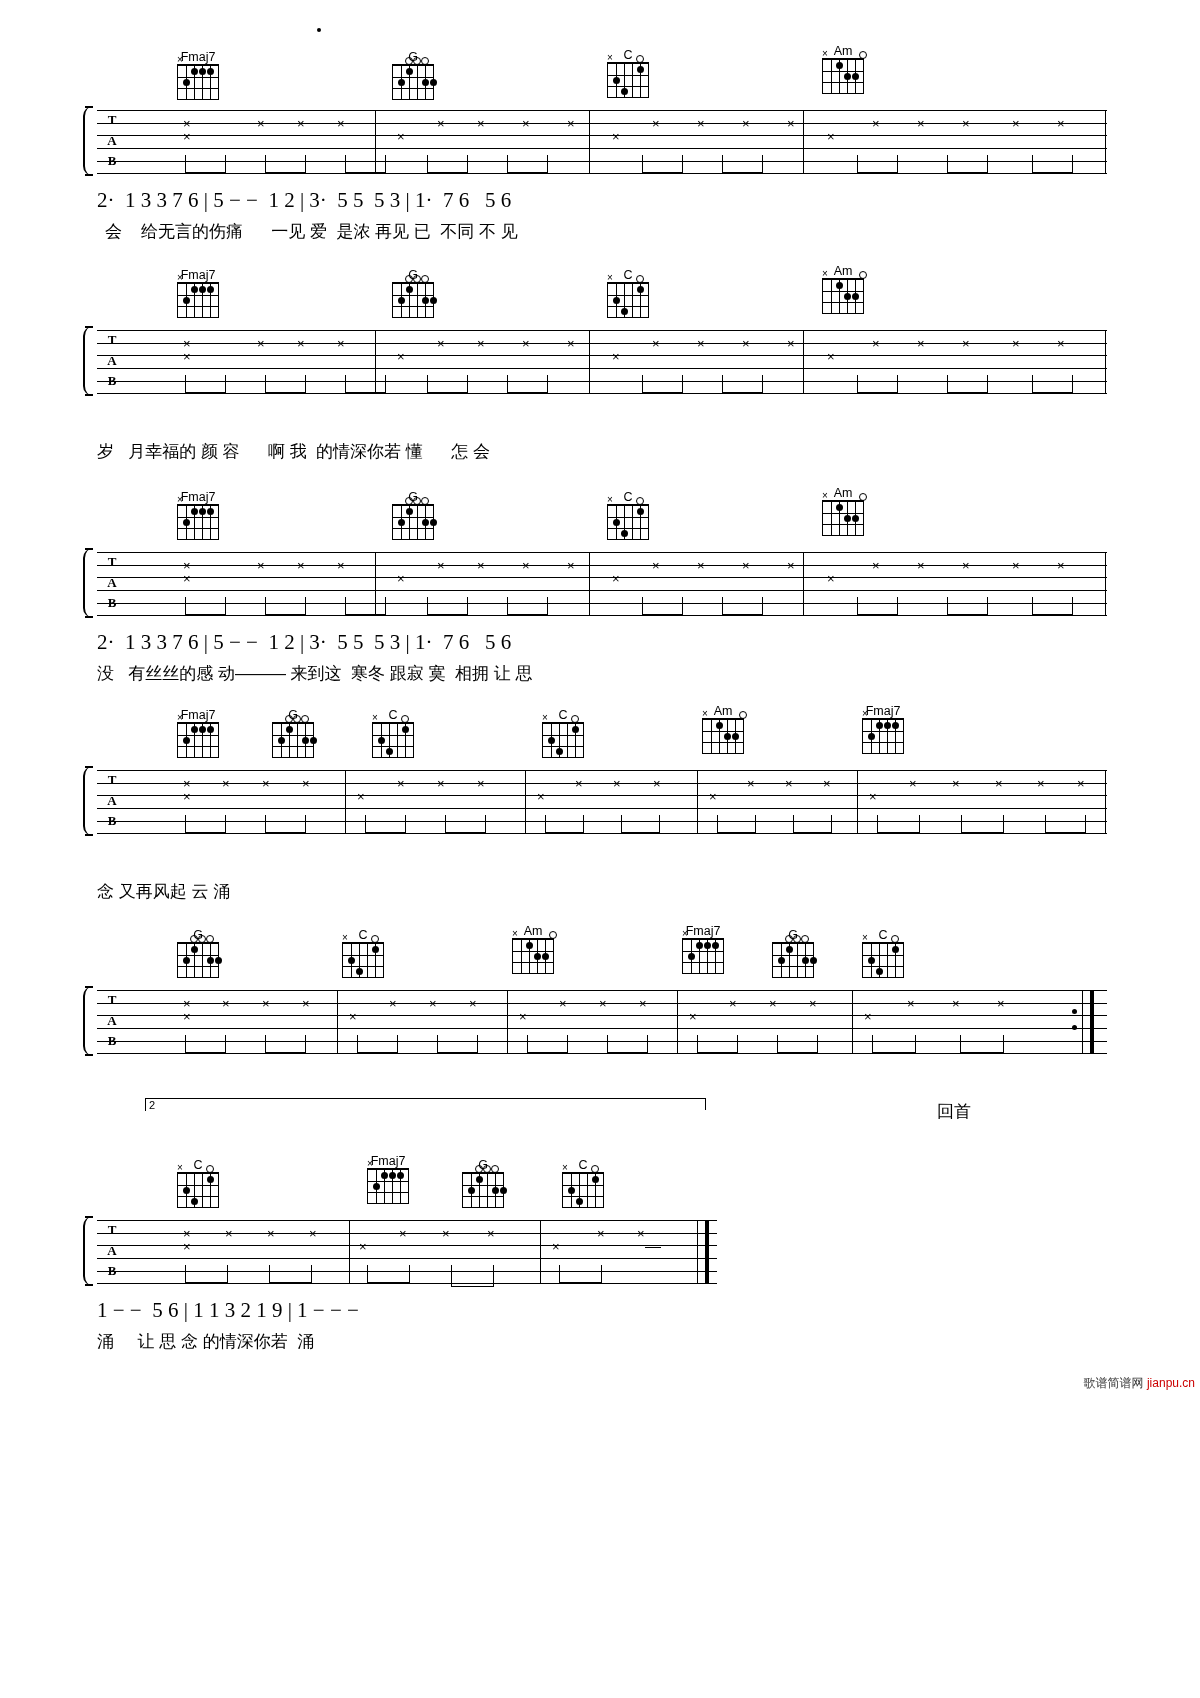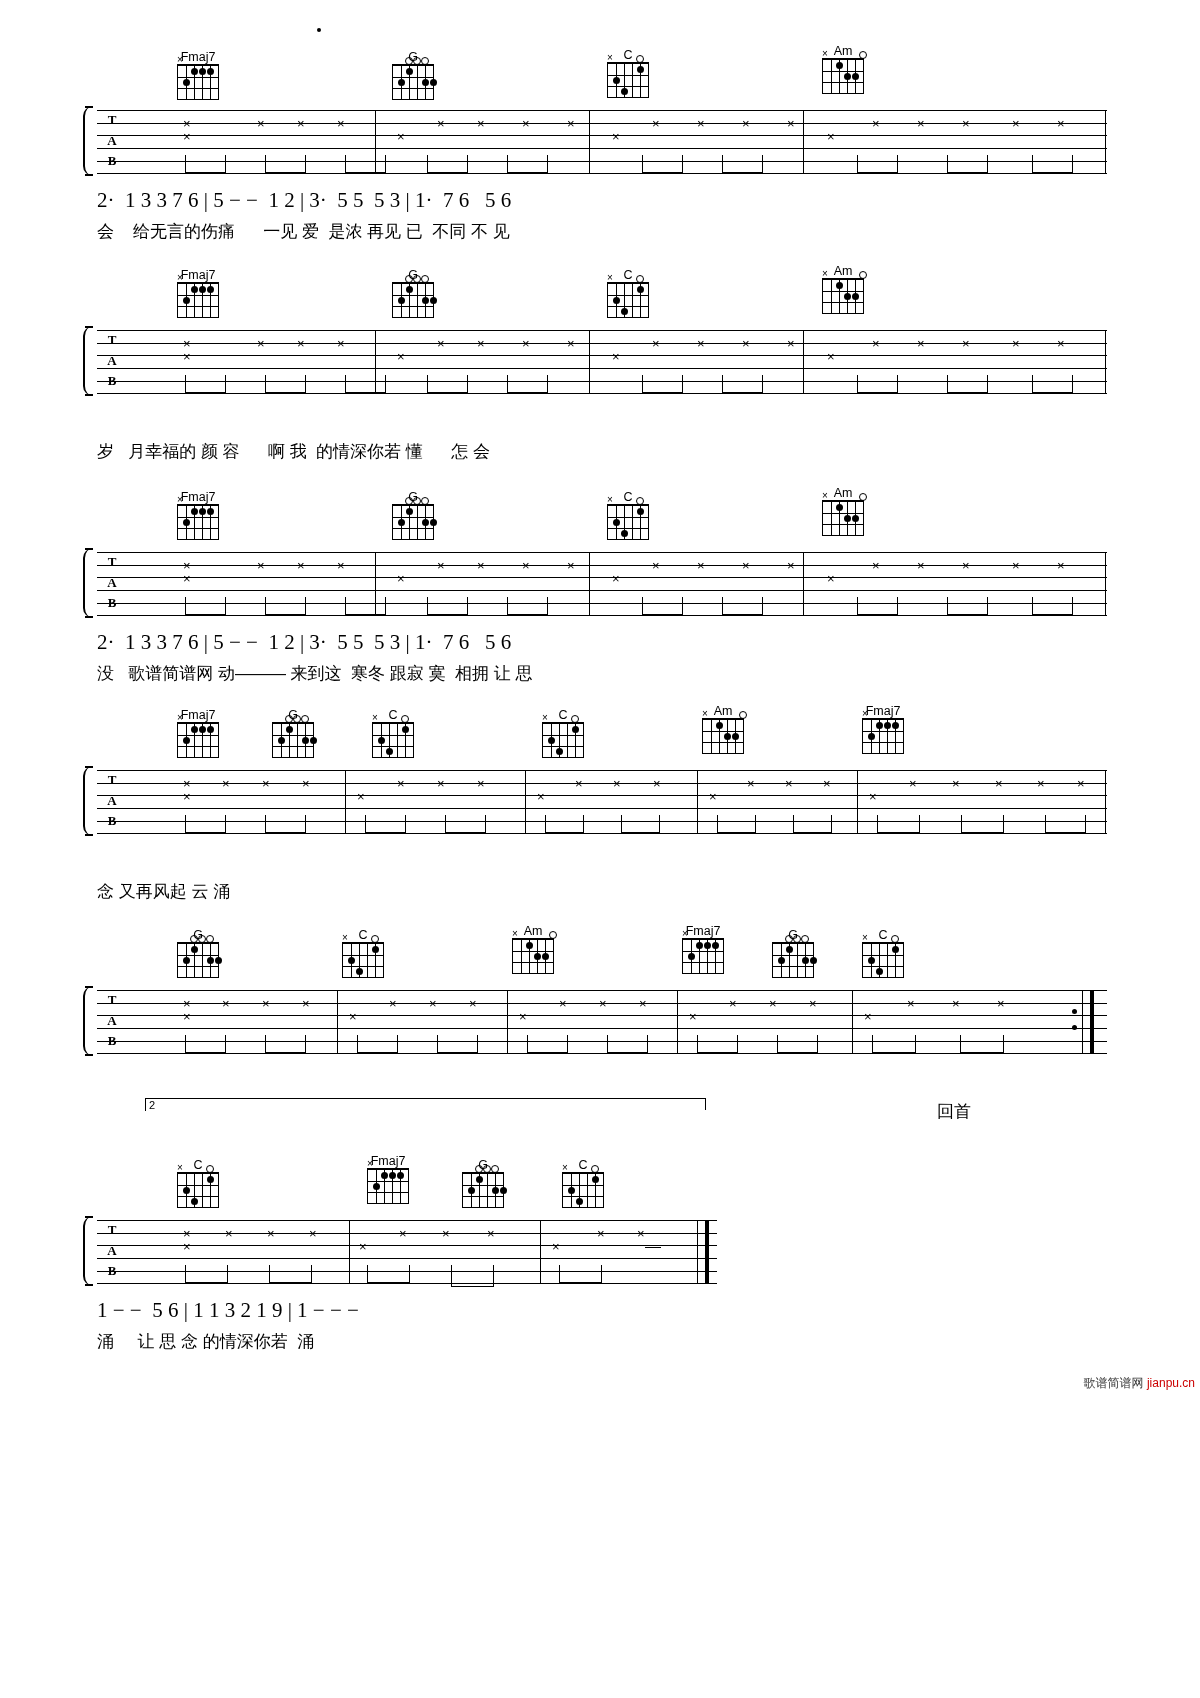--- a/index.html
+++ b/index.html
@@ -198,21 +198,21 @@
       <div class="beam" style="left:760px;top:61px;width:40px"></div>
       <div class="stem" style="left:850px;top:44px;height:18px"></div>
       <div class="stem" style="left:890px;top:44px;height:18px"></div>
       <div class="beam" style="left:850px;top:61px;width:40px"></div>
       <div class="stem" style="left:935px;top:44px;height:18px"></div>
       <div class="stem" style="left:975px;top:44px;height:18px"></div>
       <div class="beam" style="left:935px;top:61px;width:40px"></div>
     </div>
 
     <div class="numrow" style="left:0;top:78px;">2·  1 3 3 7 6 | 5 − −  1 2 | 3·  5 5  5 3 | 1·  7 6   5 6</div>
-    <div class="lyrow" style="left:0;top:110px;">会    给无言的伤痛      一见 爱  是浓 再见 已  不同 不 见</div>
+    <div class="lyrow" style="left:8px;top:110px;">会    给无言的伤痛      一见 爱  是浓 再见 已  不同 不 见</div>
   </div>
 
   <div class="system" style="top:330px;">
     <div class="brace"></div>
 
     <div class="chord" style="left:75px;top:-62px;">
       <div class="nm">Fmaj7</div>
       <div class="grid">
         <div class="v" style="left:8px"></div>
           <div class="v" style="left:16px"></div>
@@ -479,21 +479,21 @@
       <div class="beam" style="left:760px;top:61px;width:40px"></div>
       <div class="stem" style="left:850px;top:44px;height:18px"></div>
       <div class="stem" style="left:890px;top:44px;height:18px"></div>
       <div class="beam" style="left:850px;top:61px;width:40px"></div>
       <div class="stem" style="left:935px;top:44px;height:18px"></div>
       <div class="stem" style="left:975px;top:44px;height:18px"></div>
       <div class="beam" style="left:935px;top:61px;width:40px"></div>
     </div>
 
     <div class="numrow" style="left:0;top:78px;">2·  1 3 3 7 6 | 5 − −  1 2 | 3·  5 5  5 3 | 1·  7 6   5 6</div>
-    <div class="lyrow" style="left:0;top:110px;">没   歌谱简谱网 动——— 来到这  寒冬 跟寂 寞  相拥 让 思</div>
+    <div class="lyrow" style="left:0;top:110px;">没   有丝丝的感 动——— 来到这  寒冬 跟寂 寞  相拥 让 思</div>
   </div>
 
   <div class="system" style="top:770px;">
     <div class="brace"></div>
 
     <div class="chord" style="left:75px;top:-62px;">
       <div class="nm">Fmaj7</div>
       <div class="grid">
         <div class="v" style="left:8px"></div>
           <div class="v" style="left:16px"></div>

